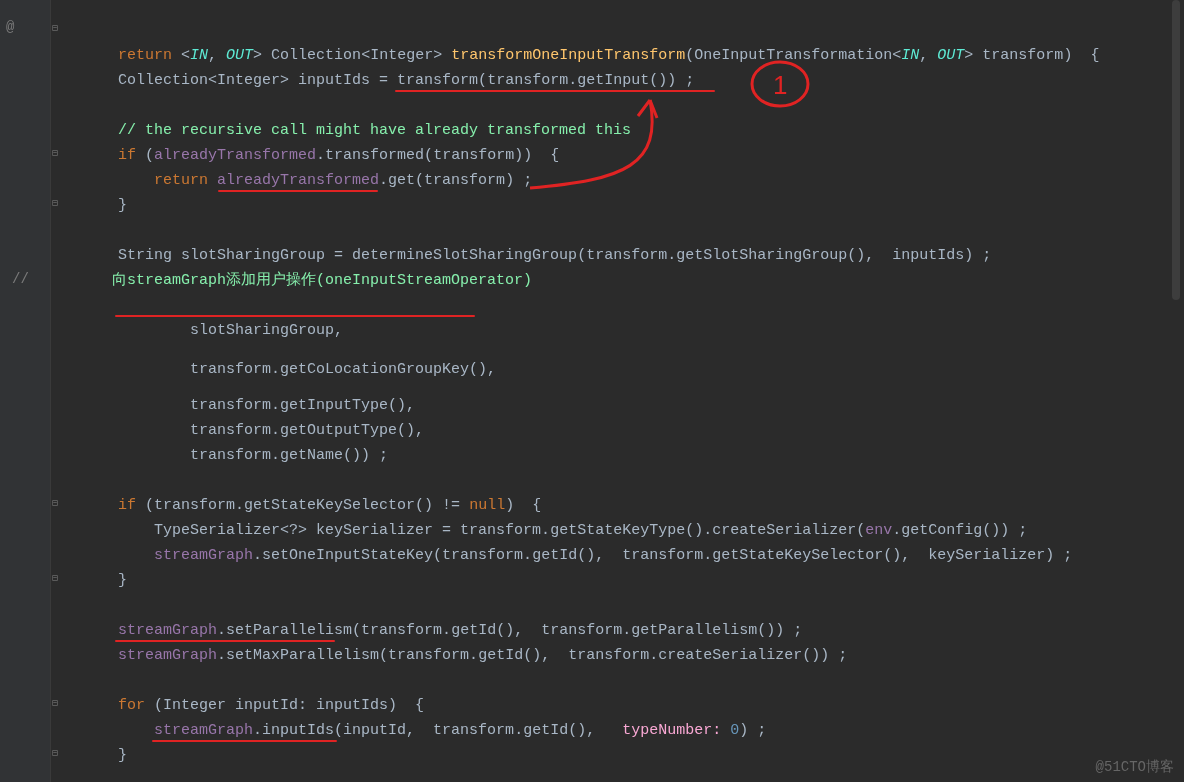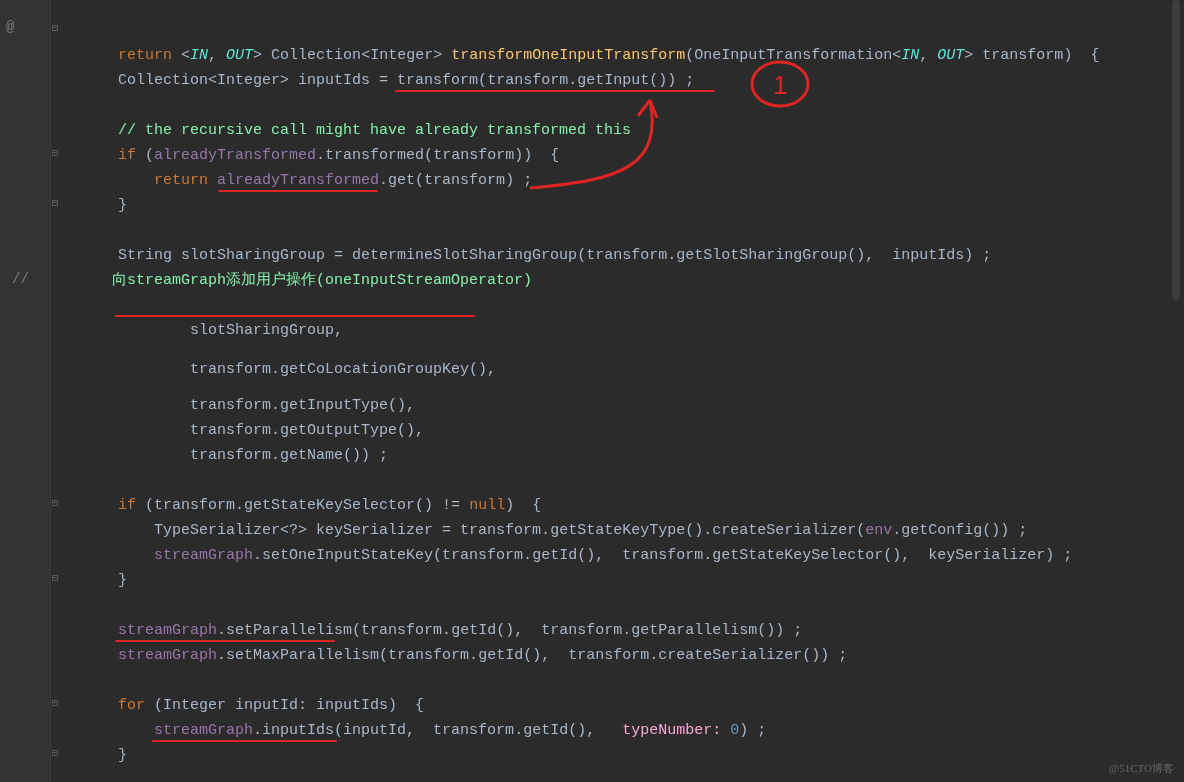--- a/index.html
+++ b/index.html
@@ -66,22 +66,22 @@
   svg.annot {
     position:absolute;
     left:0; top:0;
     width:1184px; height:782px;
     pointer-events:none;
   }
   .watermark {
     position:absolute;
     right:10px; bottom:6px;
     color:#666;
-    font-size:11px;
-    font-family:Liberation Serif, serif;
+    font-size:14px;
+    font-family:Liberation Mono, monospace;
   }
   .scrollbar-track {
     position:absolute;
     right:2px; top:0; bottom:0;
     width:10px;
   }
   .scrollbar-thumb {
     position:absolute;
     right:2px;
     width:8px;

